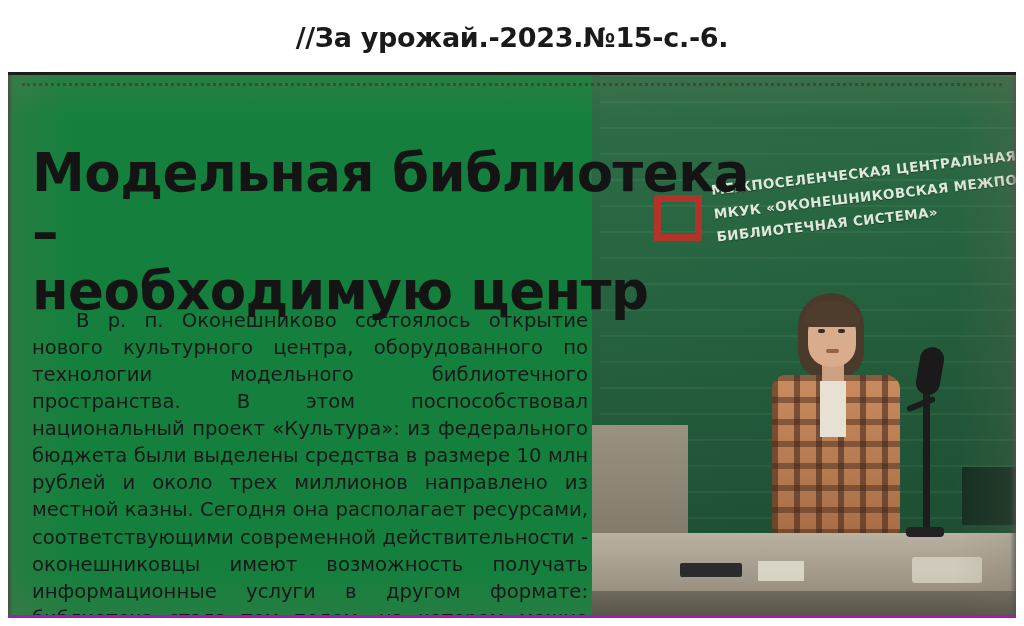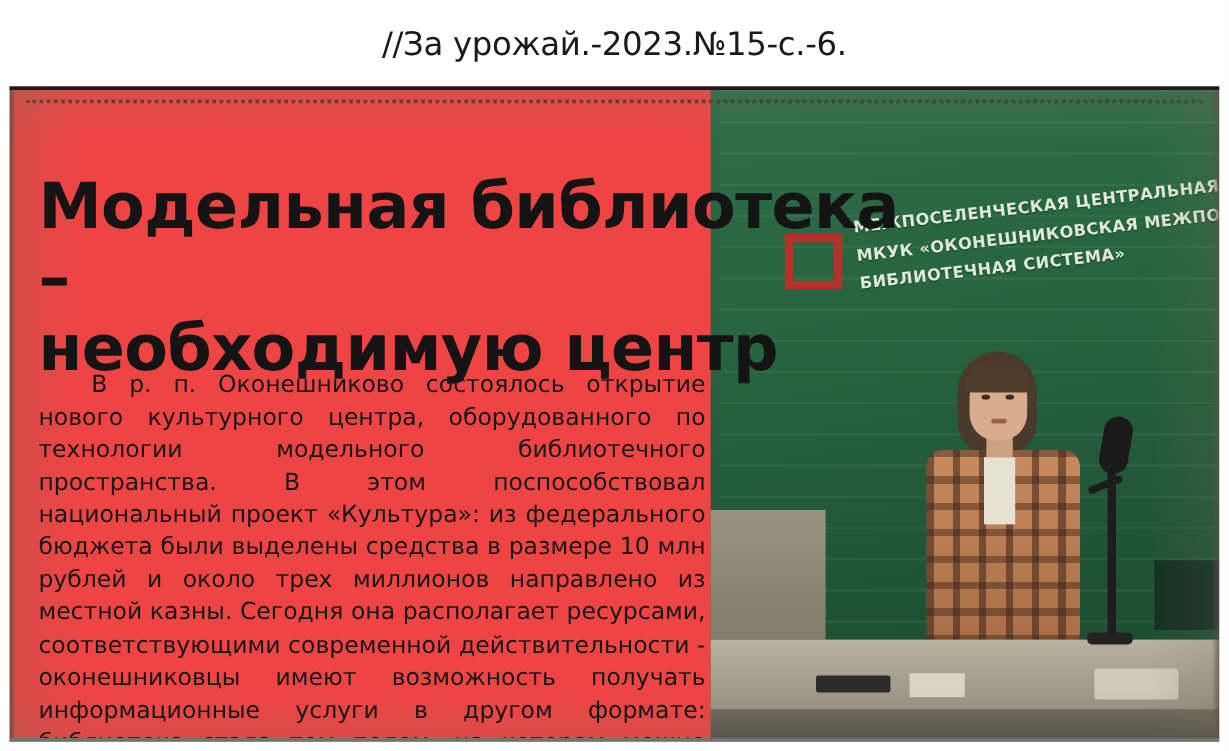--- a/index.html
+++ b/index.html
@@ -22,36 +22,36 @@
   }
 
   
   .citation {
     position: absolute;
     left: 0;
     top: 22px;
     width: 1024px;
     text-align: center;
     font-family: "DejaVu Sans", sans-serif;
-    font-weight: normal;
+    font-weight: bold;
     font-size: 27px;
     letter-spacing: -0.3px;
     color: #1a1a1a;
   }
 
   
   .clipping {
     position: absolute;
     left: 8px;
     top: 72px;
     width: 1008px;
     height: 546px;
-    background: #ef4444;
+    background: #15803d;
     border-top: 3px solid #1c1c1c;
-    border-bottom: 3px solid #737373;
+    border-bottom: 3px solid #a21caf;
     overflow: hidden;
     box-sizing: border-box;
   }
   
   .grain {
     position: absolute;
     inset: 0;
     background:
       linear-gradient(90deg, rgba(120,110,90,0.20) 0%, rgba(255,255,255,0) 6%, rgba(255,255,255,0) 94%, rgba(120,110,90,0.18) 100%),
       linear-gradient(180deg, rgba(130,120,100,0.18) 0%, rgba(255,255,255,0) 8%, rgba(255,255,255,0) 92%, rgba(120,110,95,0.16) 100%);

